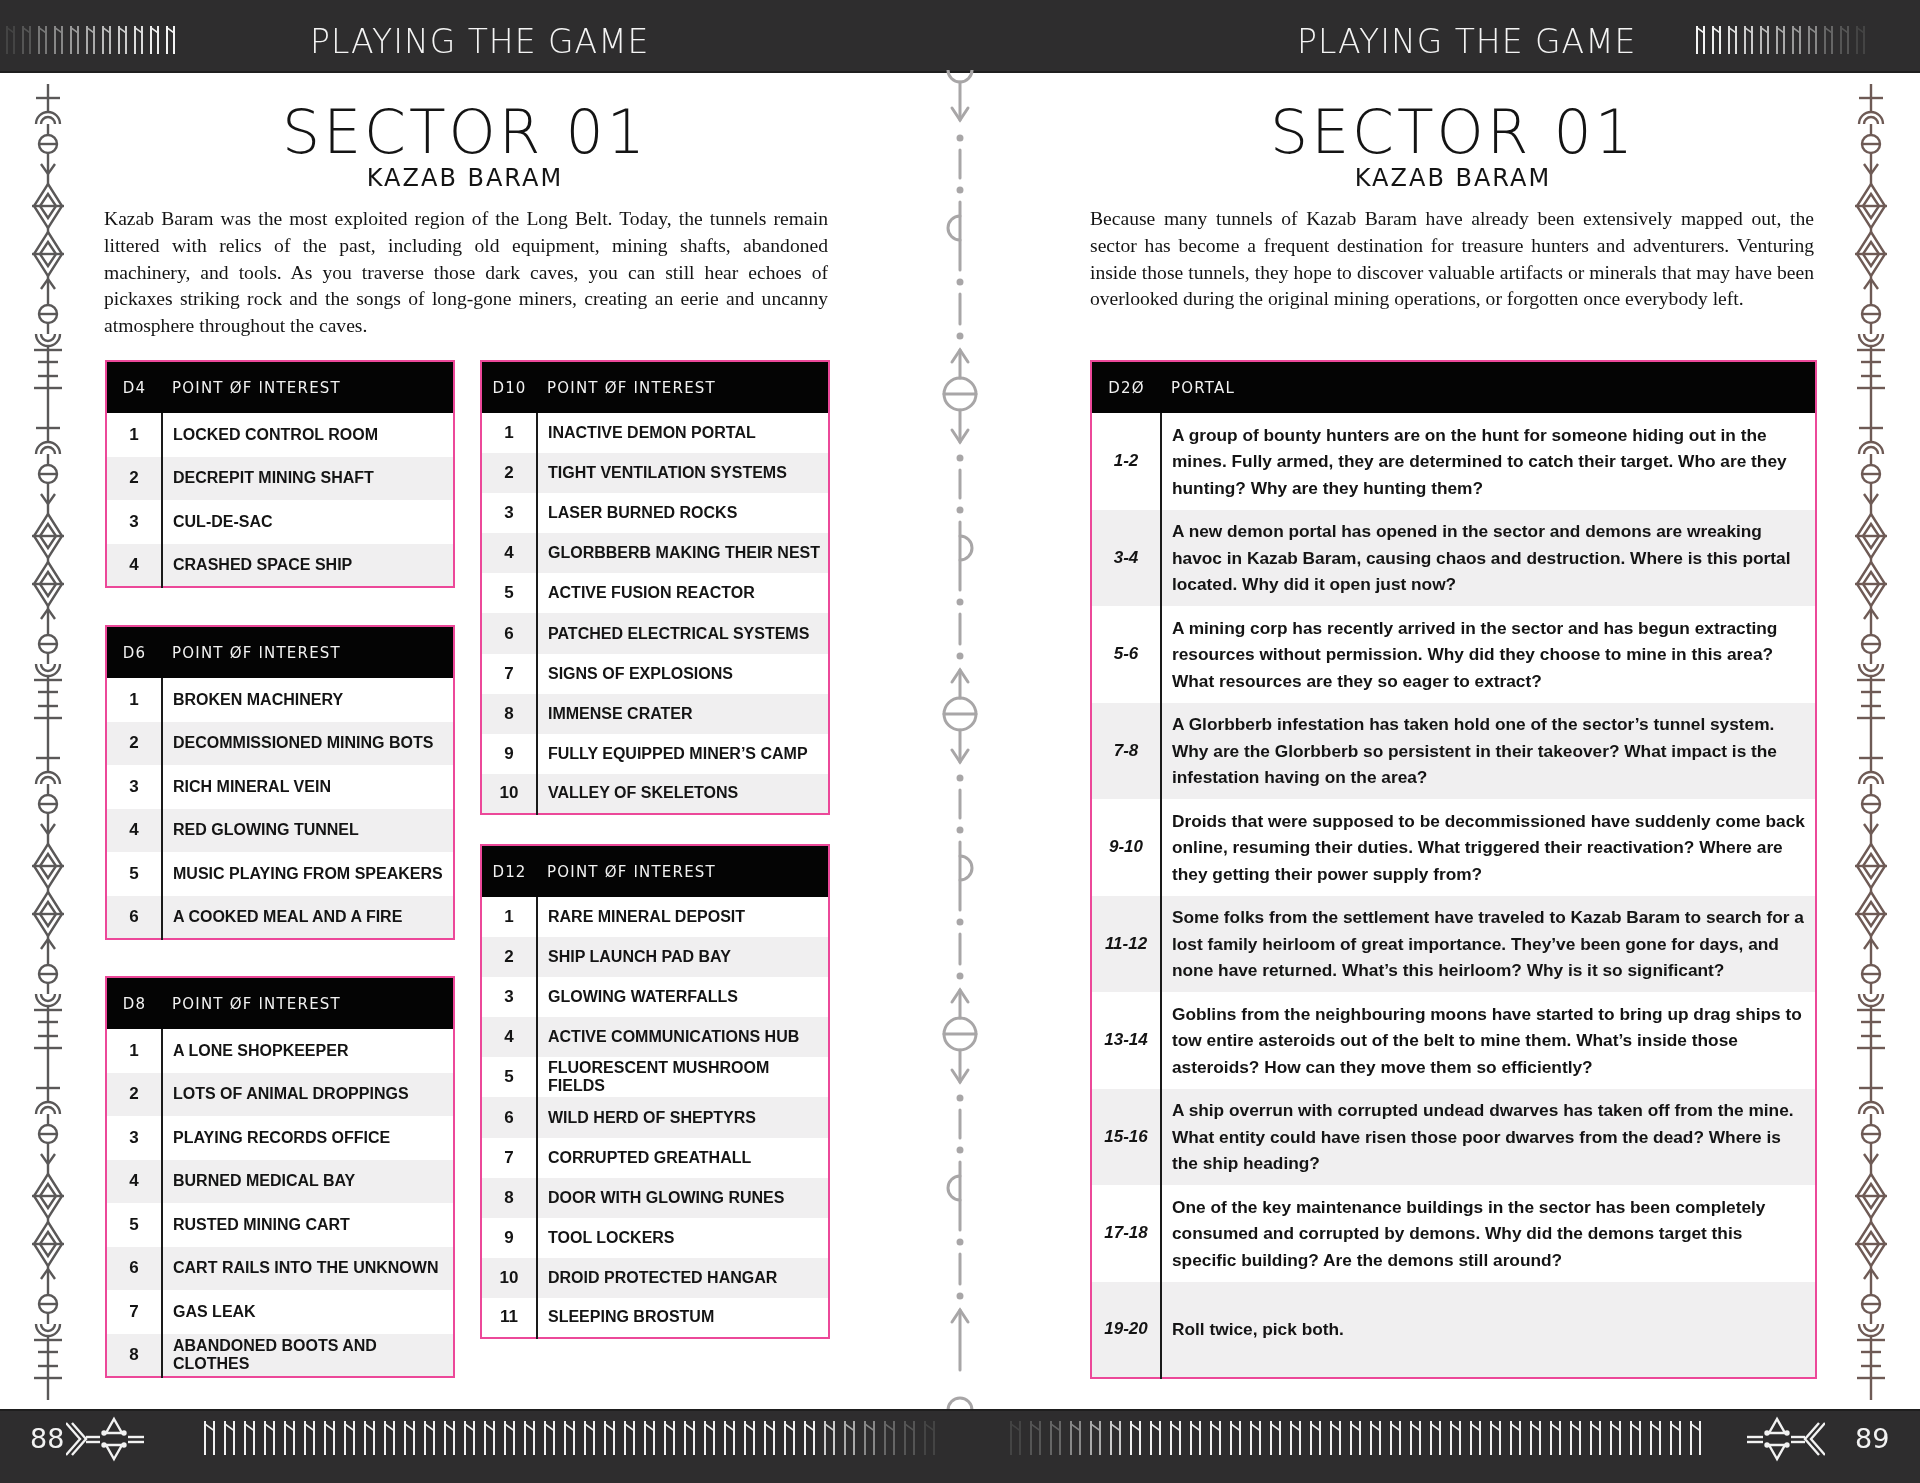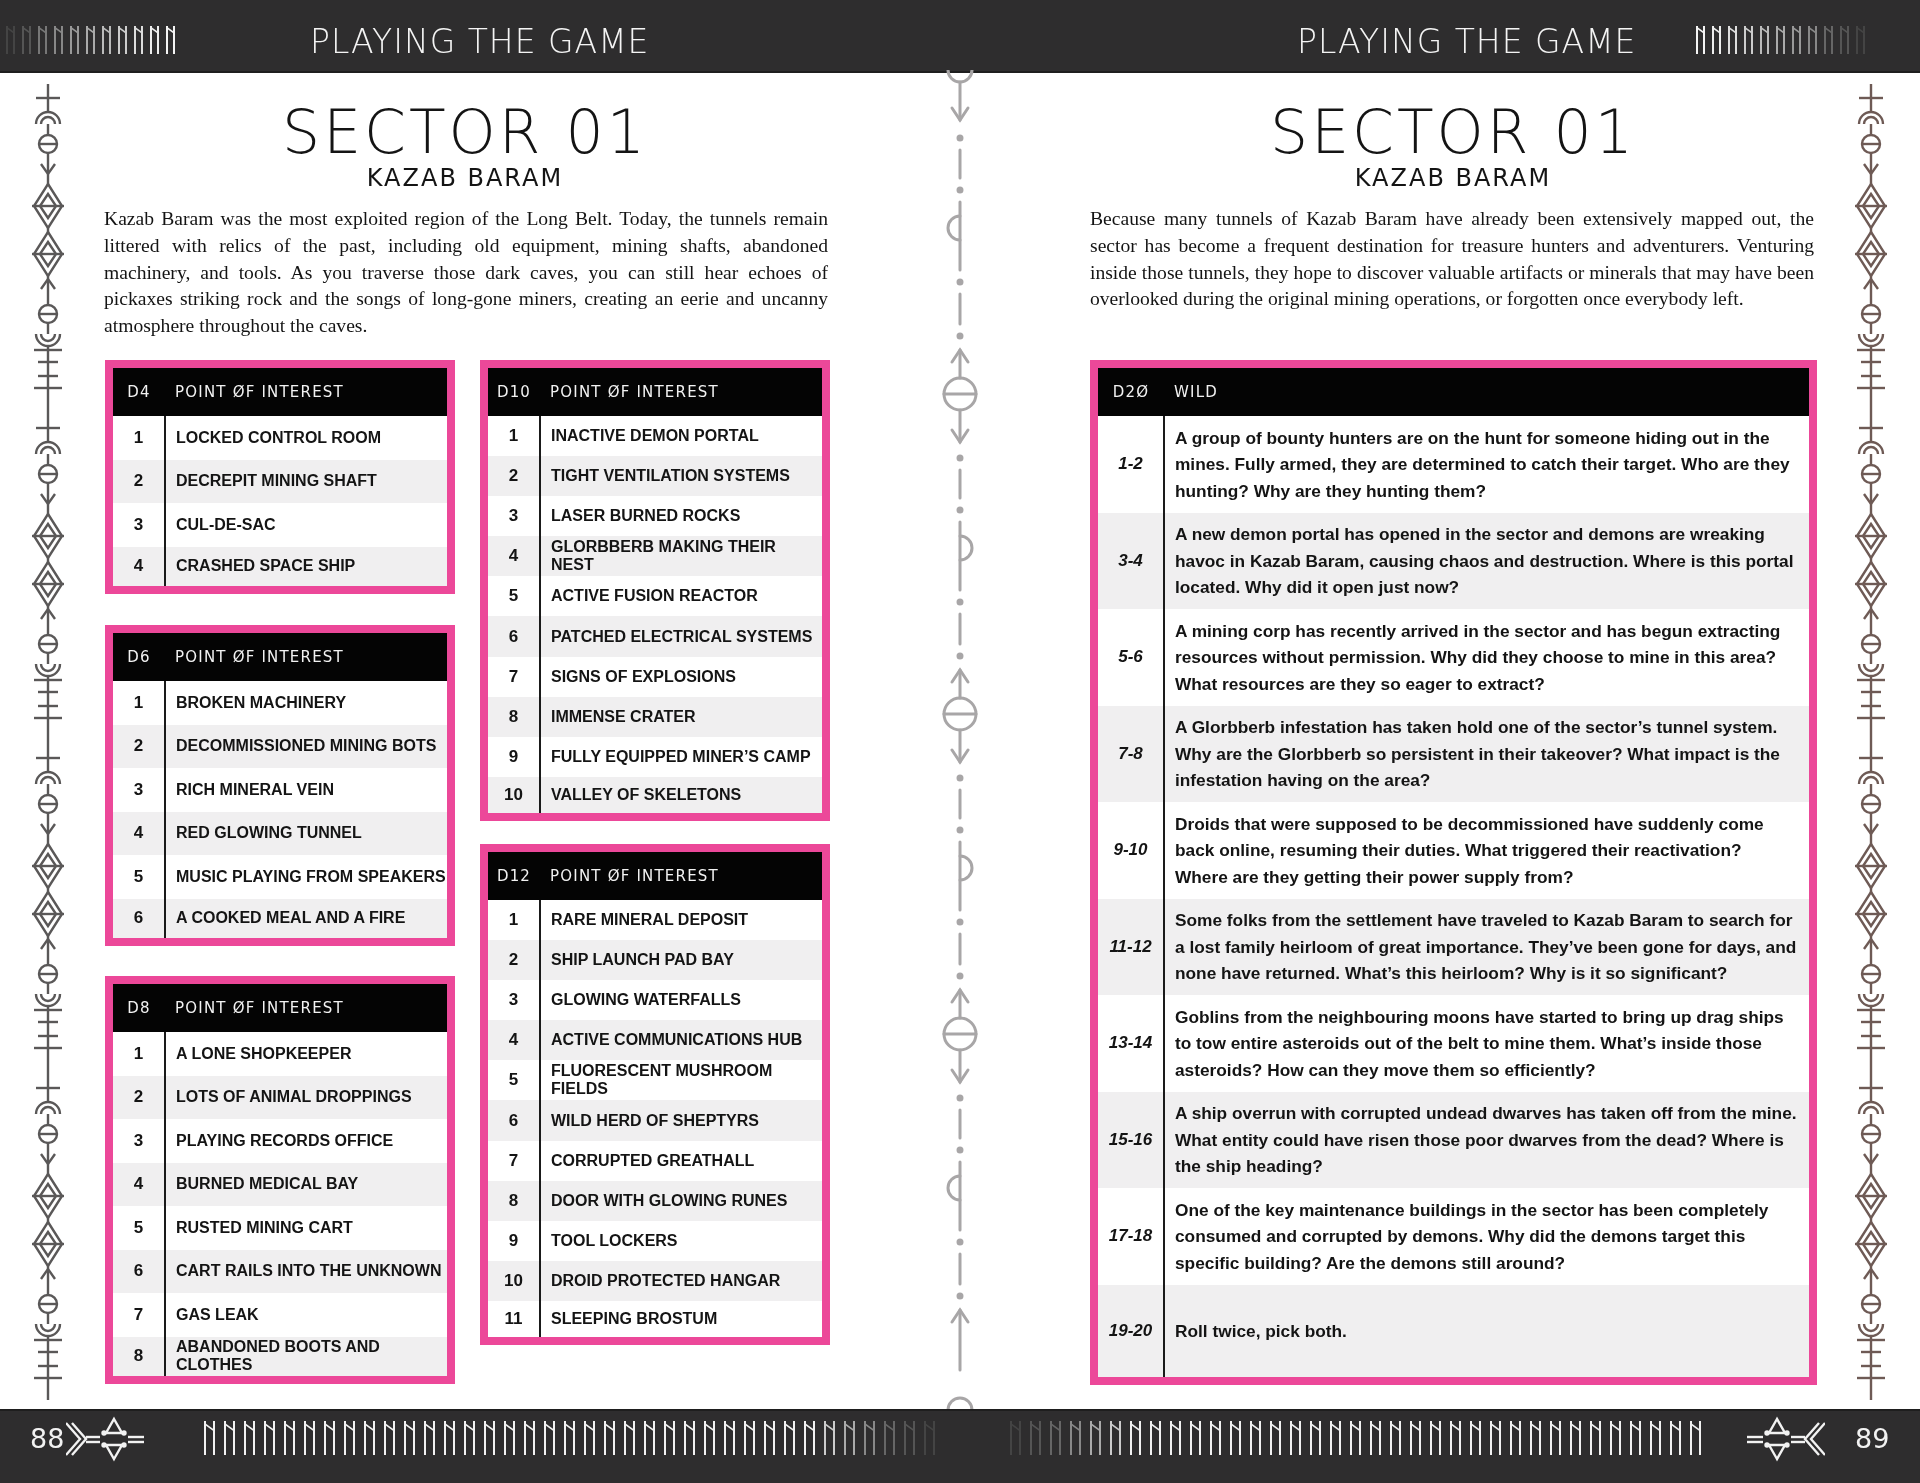--- a/index.html
+++ b/index.html
@@ -41,21 +41,21 @@
   .sector-title.left { left: 265px; }
   .sector-title.right { left: 1253px; }
   .sector-sub { position: absolute; top: 164px; font-family: "DejaVu Sans", sans-serif; font-size: 24px; letter-spacing: 2px; color: #141414; text-align: center; width: 400px; }
   .sector-sub.left { left: 265px; }
   .sector-sub.right { left: 1253px; }
 
   .intro { position: absolute; top: 206px; width: 724px; font-family: Liberation Serif, serif; font-size: 19.6px; line-height: 26.8px; text-align: justify; color: #141414; }
   .intro.left { left: 104px; }
   .intro.right { left: 1090px; }
 
-  table.roll { position: absolute; border-collapse: collapse; border: 8px solid #ec4899; font-family: "Liberation Sans", sans-serif; }
+  table.roll { position: absolute; border-collapse: collapse; border: 2px solid #ec4899; font-family: "Liberation Sans", sans-serif; }
   table.roll thead th { background: #040404; color: #f2f2f2; font-family: "DejaVu Sans", sans-serif; font-weight: normal; font-size: 15px; letter-spacing: 1.2px; text-align: left; height: 52px; padding: 0; }
   table.roll thead th.die { width: 56px; text-align: center; }
   table.roll thead th.head { padding-left: 10px; }
   table.roll tbody td { padding: 0; font-weight: bold; font-size: 16px; color: #141414; }
   table.roll tbody td.num { width: 56px; text-align: center; border-right: 2px solid #1a1a1a; font-size: 17px; }
   table.roll tbody td.txt { padding-left: 10px; }
   table.roll tbody tr:nth-child(even) td { background: #f0eff0; }
   table.roll tbody tr:nth-child(odd) td { background: #ffffff; }
 
   #t-d4 { left: 105px; top: 360px; width: 350px; }
@@ -455,21 +455,21 @@
 </table>
 
 <div class="sector-title right">SECTOR 01</div>
 <div class="sector-sub right">KAZAB BARAM</div>
 <p class="intro right">Because many tunnels of Kazab Baram have already been extensively mapped out, the sector has become a frequent destination for treasure hunters and adventurers. Venturing inside those tunnels, they hope to discover valuable artifacts or minerals that may have been overlooked during the original mining operations, or forgotten once everybody left.</p>
 
 <table class="roll" id="t-d20">
   <thead>
       <tr>
     <th class="die">D2Ø</th>
-    <th class="head">WILD</th>
+    <th class="head">PORTAL</th>
   </tr>
     </thead>
   <tbody>
       <tr>
         <td class="num">1-2</td>
         <td class="txt">A group of bounty hunters are on the hunt for someone hiding out in the mines. Fully armed, they are determined to catch their target. Who are they hunting? Why are they hunting them?</td>
       </tr>
       <tr>
         <td class="num">3-4</td>
         <td class="txt">A new demon portal has opened in the sector and demons are wreaking havoc in Kazab Baram, causing chaos and destruction. Where is this portal located. Why did it open just now?</td>

